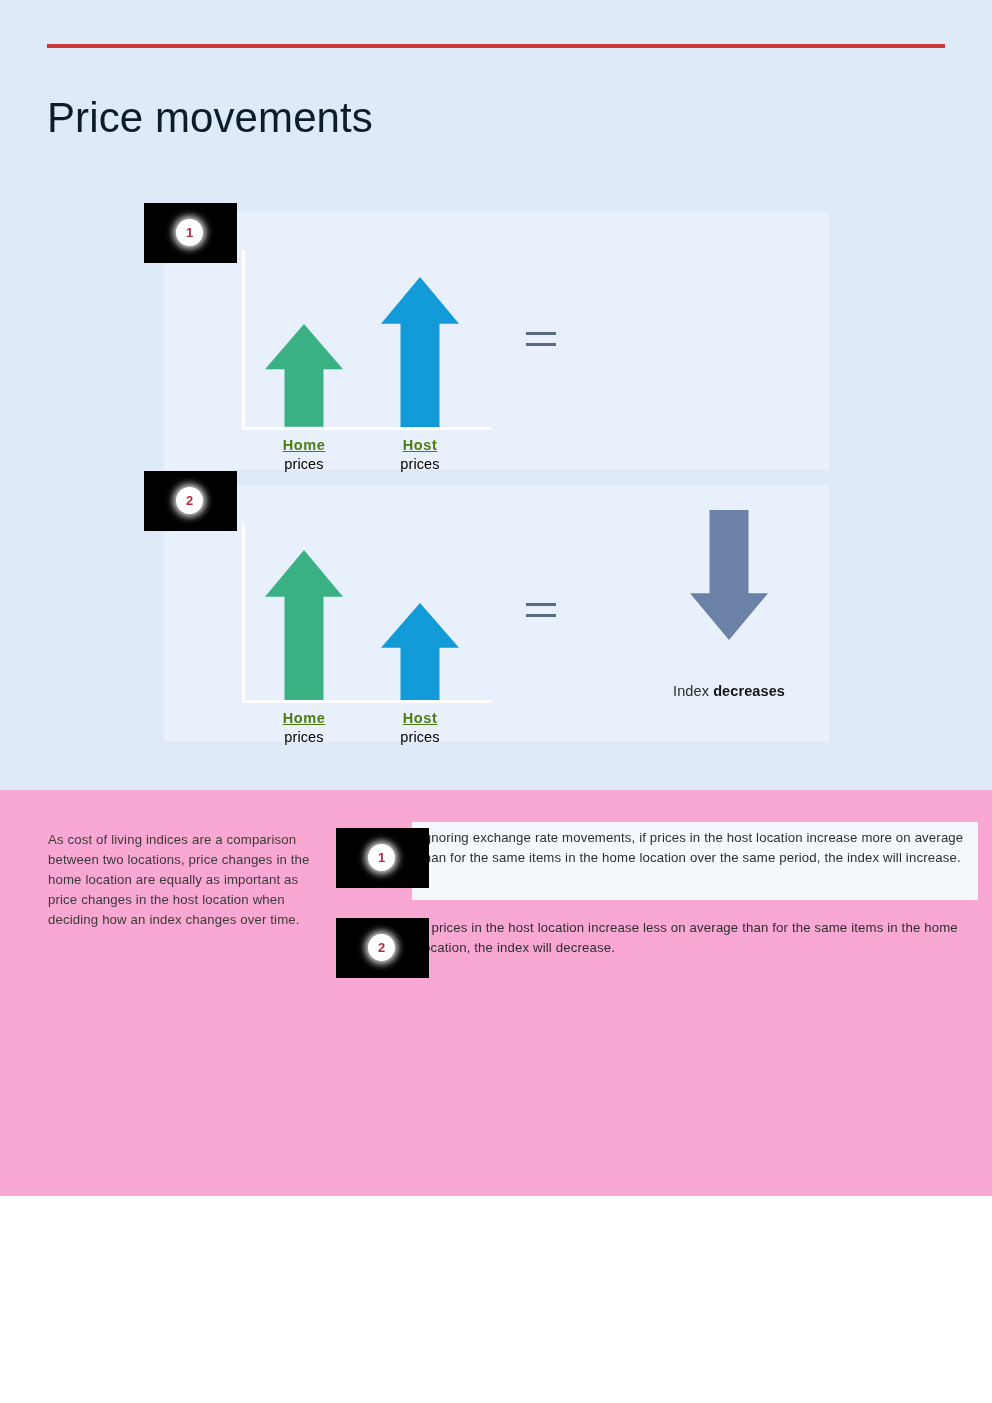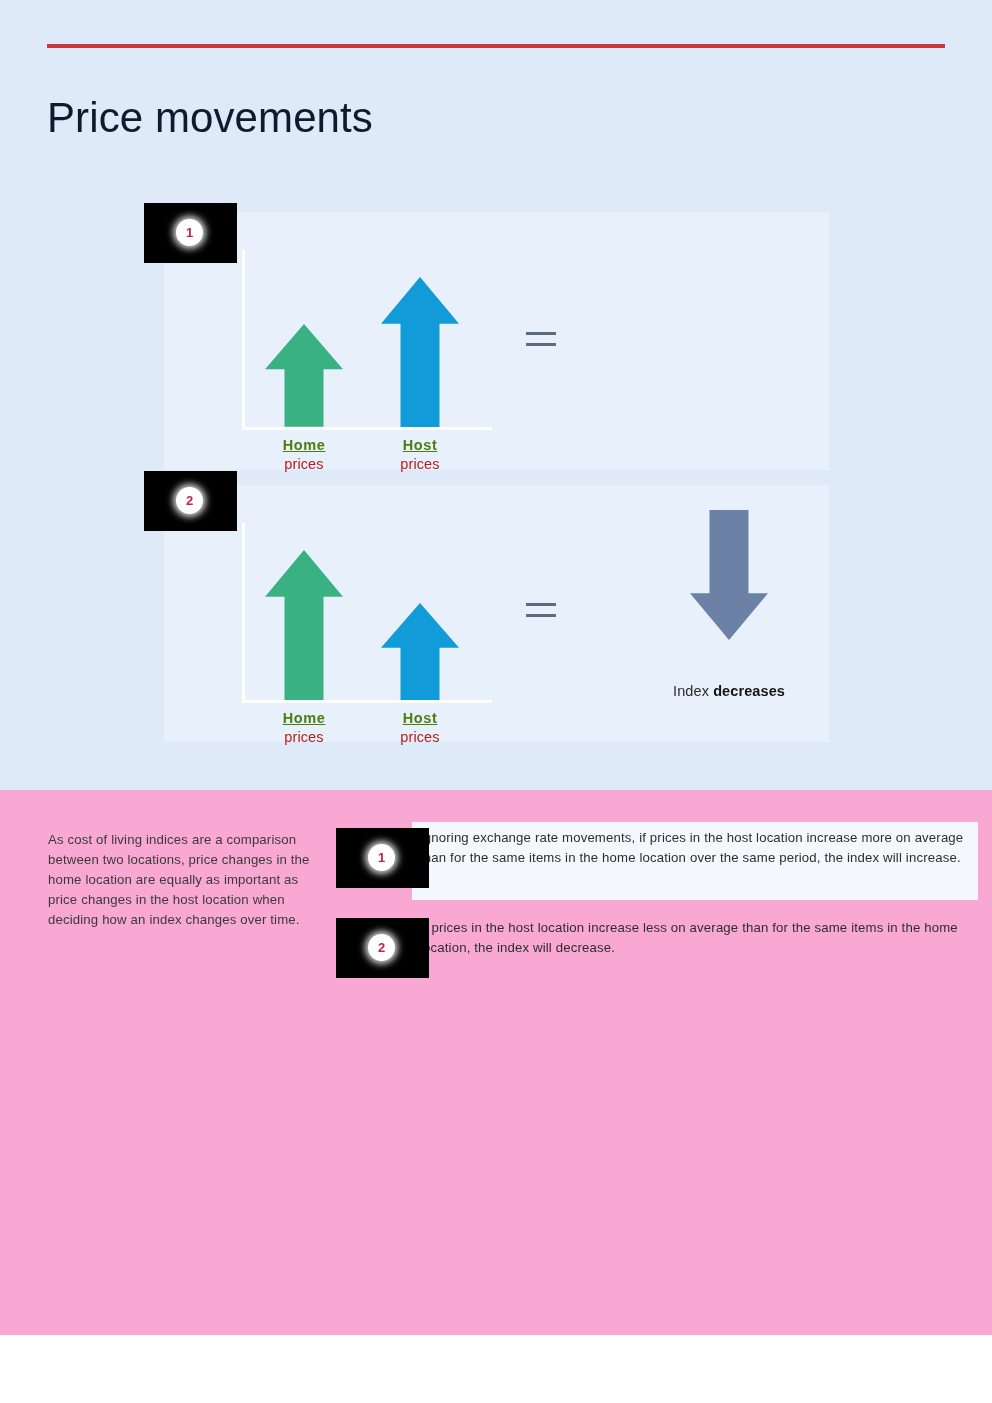--- a/index.html
+++ b/index.html
@@ -2,21 +2,21 @@
 <html><head>
 <meta charset="utf-8">
 <style>
   * { box-sizing: border-box; margin: 0; padding: 0; }
   html, body {
     width: 992px; height: 1403px;
     background: #ffffff;
     font-family: "Liberation Sans", sans-serif;
     -webkit-font-smoothing: antialiased;
   }
-  .page { position: relative; width: 992px; height: 1335px; overflow: hidden; }
+  .page { position: relative; width: 992px; height: 1196px; overflow: hidden; }
 
   
   .hero {
     position: absolute; left: 0; top: 0; width: 992px; height: 790px;
     background: #deeaf8;
   }
   .rule-top {
     position: absolute; left: 47px; top: 44px; width: 898px; height: 4px;
     background: #c9373d;
   }
@@ -82,21 +82,21 @@
     line-height: 1.28;
   }
   .lbl-a { left: 12px; }
   .lbl-b { left: 128px; }
   .lbl-strong {
     display: block; font-size: 14.5px; font-weight: bold;
     color: #4d7c0f; letter-spacing: 0.6px; text-decoration: underline;
   }
   .lbl-weak {
     display: block; font-size: 14.5px; font-weight: 400;
-    color: #b91c1c; letter-spacing: 0.1px;
+    color: #000000; letter-spacing: 0.1px;
   }
 
   
   .equals { position: absolute; width: 30px; height: 22px; }
   .equals span {
     display: block; width: 30px; height: 3px; background: #5b6b80;
   }
   .equals span:first-child { margin-bottom: 8px; }
   #eq-1 { left: 362px; top: 120px; }
   #eq-2 { left: 362px; top: 118px; }

